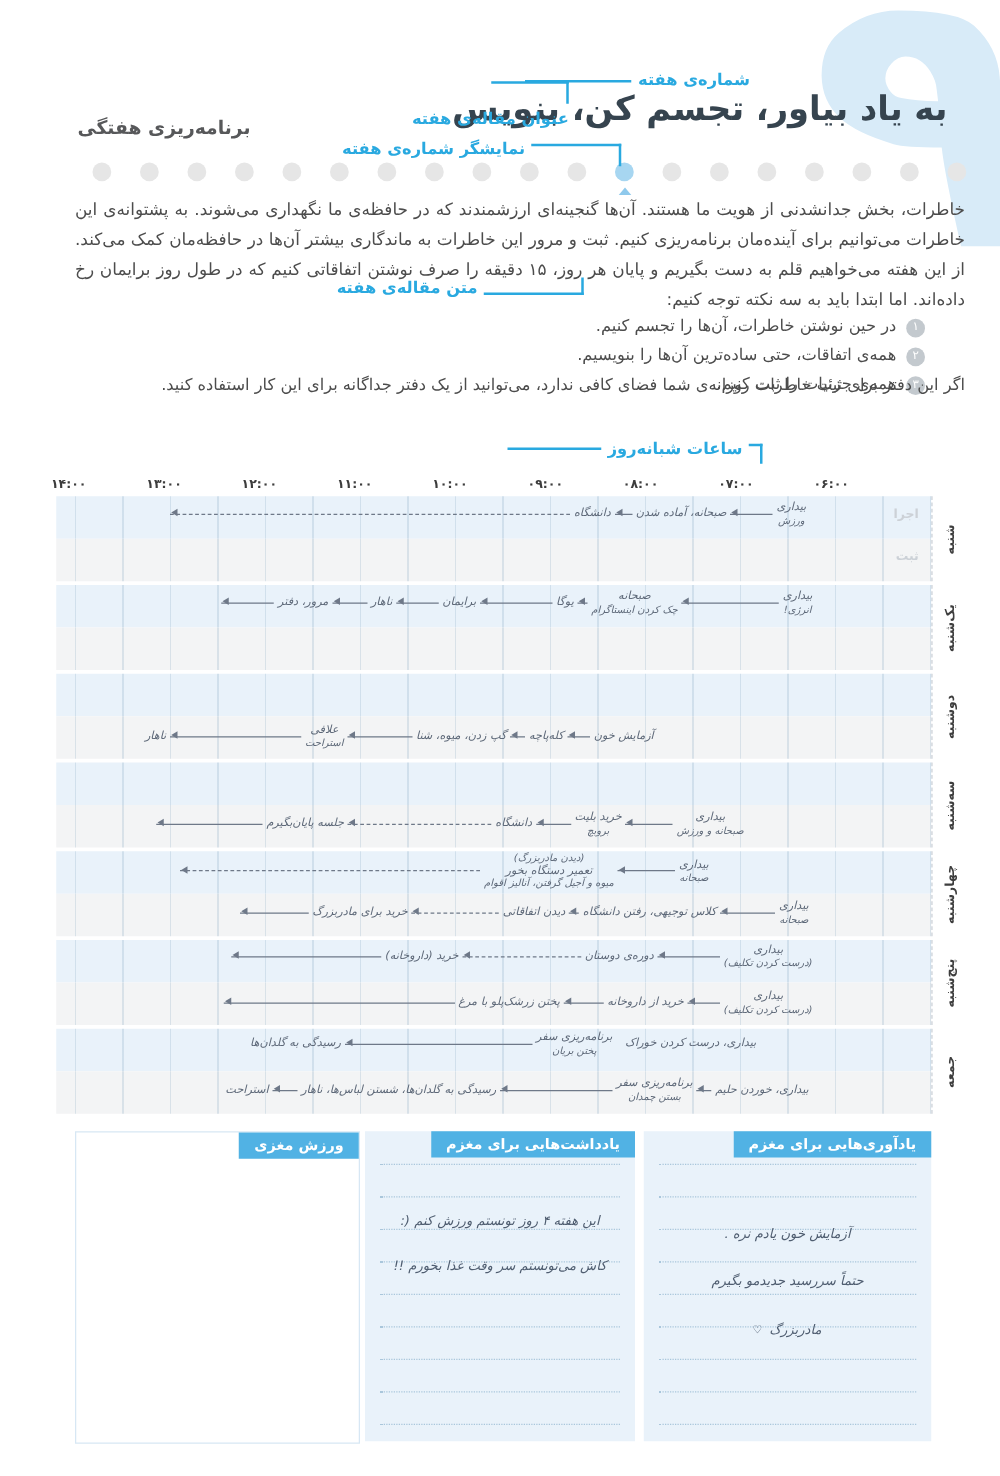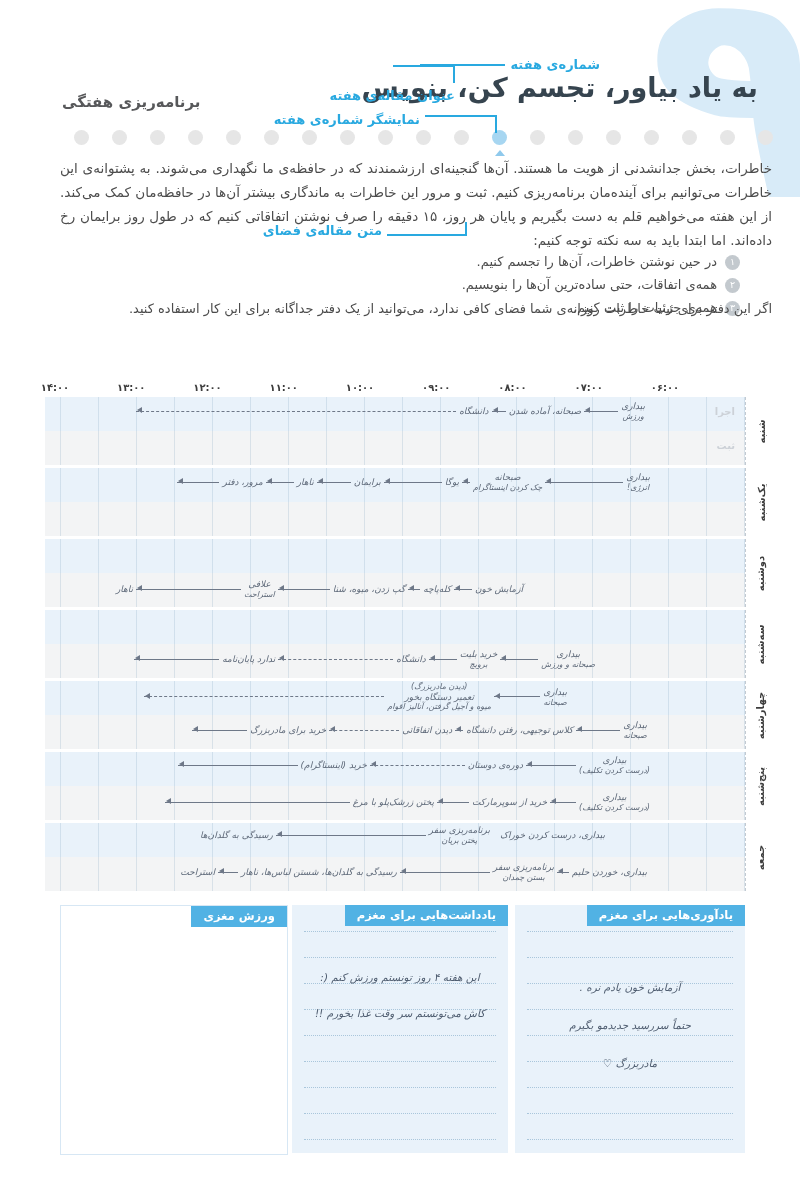--- a/index.html
+++ b/index.html
@@ -133,40 +133,45 @@
       <span class="dot"></span>
       <span class="dot"></span>
       <span class="dot"></span>
       <span class="dot"></span>
     </div>
 
   <p class="para">خاطرات، بخش جدانشدنی از هویت ما هستند. آن‌ها گنجینه‌ای ارزشمندند که در حافظه‌ی ما نگهداری می‌شوند. به پشتوانه‌ی این خاطرات می‌توانیم برای آینده‌مان برنامه‌ریزی کنیم. ثبت و مرور این خاطرات به ماندگاری بیشتر آن‌ها در حافظه‌مان کمک می‌کند. از این هفته می‌خواهیم قلم به دست بگیریم و پایان هر روز، ۱۵ دقیقه را صرف نوشتن اتفاقاتی کنیم که در طول روز برایمان رخ داده‌اند. اما ابتدا باید به سه نکته توجه کنیم:</p>
 
   <div class="callout co-text">
     <span class="corner-up"></span>
-    <span class="co-label">متن مقاله‌ی فضای</span>
+    <span class="co-label">متن مقاله‌ی هفته</span>
   </div>
 
   <ul class="points">
       <li>
         <span class="badge">۱</span>
         <span>در حین نوشتن خاطرات، آن‌ها را تجسم کنیم.</span>
       </li>
       <li>
         <span class="badge">۲</span>
         <span>همه‌ی اتفاقات، حتی ساده‌ترین آن‌ها را بنویسیم.</span>
       </li>
       <li>
         <span class="badge">۳</span>
         <span>همه‌ی جزئیات را ثبت کنیم.</span>
       </li>
     </ul>
 
   <p class="note">اگر این دفتر برای ثبت خاطرات روزانه‌ی شما فضای کافی ندارد، می‌توانید از یک دفتر جداگانه برای این کار استفاده کنید.</p>
 
+  <div class="callout co-hours">
+    <span class="corner-down-sm"></span>
+    <span class="co-label">ساعات شبانه‌روز</span>
+    <span class="cl-line"></span>
+  </div>
 
   <div class="times">
       <span>۱۴:۰۰</span>
       <span>۱۳:۰۰</span>
       <span>۱۲:۰۰</span>
       <span>۱۱:۰۰</span>
       <span>۱۰:۰۰</span>
       <span>۰۹:۰۰</span>
       <span>۰۸:۰۰</span>
       <span>۰۷:۰۰</span>
@@ -284,21 +289,21 @@
             <span class="chunk">
               <span>خرید بلیت</span>
               <span class="sub">بروبچ</span>
             </span>
             <span class="arrow" style="width: 28px;"></span>
             <span class="chunk">
               <span>دانشگاه</span>
             </span>
             <span class="arrow dash" style="width: 115px;"></span>
             <span class="chunk">
-              <span>ندارد پایان‌نامه</span>
+              <span>جلسه پایان‌بگیرم</span>
             </span>
             <span class="arrow" style="width: 85px;"></span>
           </div>
         </div>
       </div>
       <div class="dayblock">
         <div class="daylabel">
           <span>چهارشنبه</span>
         </div>
         <div class="bands">
@@ -349,32 +354,32 @@
             <span class="chunk">
               <span>بیداری</span>
               <span class="sub">(درست کردن تکلیف)</span>
             </span>
             <span class="arrow" style="width: 50px;"></span>
             <span class="chunk">
               <span>دوره‌ی دوستان</span>
             </span>
             <span class="arrow dash" style="width: 95px;"></span>
             <span class="chunk">
-              <span>خرید (اینستاگرام)</span>
+              <span>خرید (داروخانه)</span>
             </span>
             <span class="arrow" style="width: 120px;"></span>
           </div>
           <div class="hw" style="top: 40px; right: 95px;">
             <span class="chunk">
               <span>بیداری</span>
               <span class="sub">(درست کردن تکلیف)</span>
             </span>
             <span class="arrow" style="width: 26px;"></span>
             <span class="chunk">
-              <span>خرید از سوپرمارکت</span>
+              <span>خرید از داروخانه</span>
             </span>
             <span class="arrow" style="width: 32px;"></span>
             <span class="chunk">
               <span>پختن زرشک‌پلو با مرغ</span>
             </span>
             <span class="arrow" style="width: 185px;"></span>
           </div>
         </div>
       </div>
       <div class="dayblock">
@@ -445,16 +450,16 @@
       <div class="rl" style="top: 52px; position: absolute;"></div>
       <div class="rl" style="top: 78px; position: absolute;"></div>
       <div class="rl" style="top: 104px; position: absolute;"></div>
       <div class="rl" style="top: 130px; position: absolute;"></div>
       <div class="rl" style="top: 156px; position: absolute;"></div>
       <div class="rl" style="top: 182px; position: absolute;"></div>
       <div class="rl" style="top: 208px; position: absolute;"></div>
       <div class="rl" style="top: 234px; position: absolute;"></div>
       <div class="bnote" style="top: 76px;">آزمایش خون یادم نره .</div>
       <div class="bnote" style="top: 114px;">حتماً سررسید جدیدمو بگیرم</div>
-      <div class="bnote" style="top: 152px;">مادربزرگ ♡</div>
+      <div class="bnote" style="top: 152px; font-family: Liberation Mono, monospace;">مادربزرگ ♡</div>
     </div>
 
 </div>
 
 </body></html>

